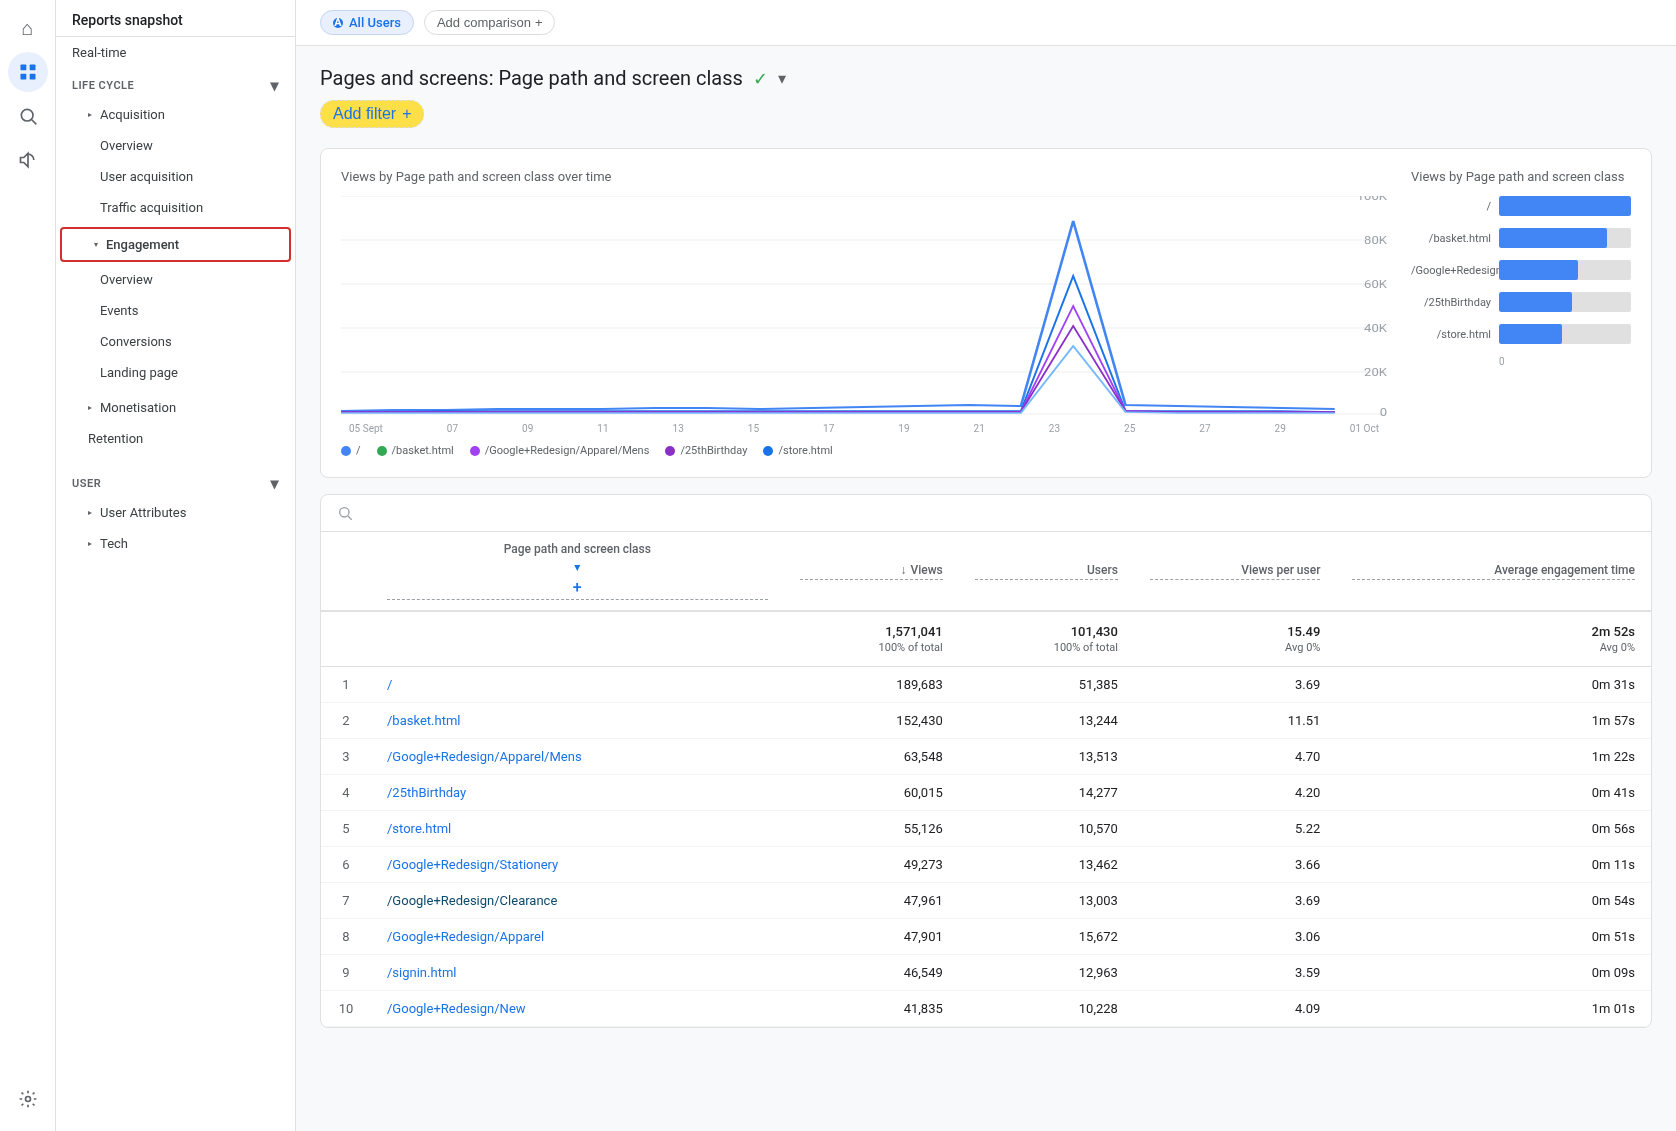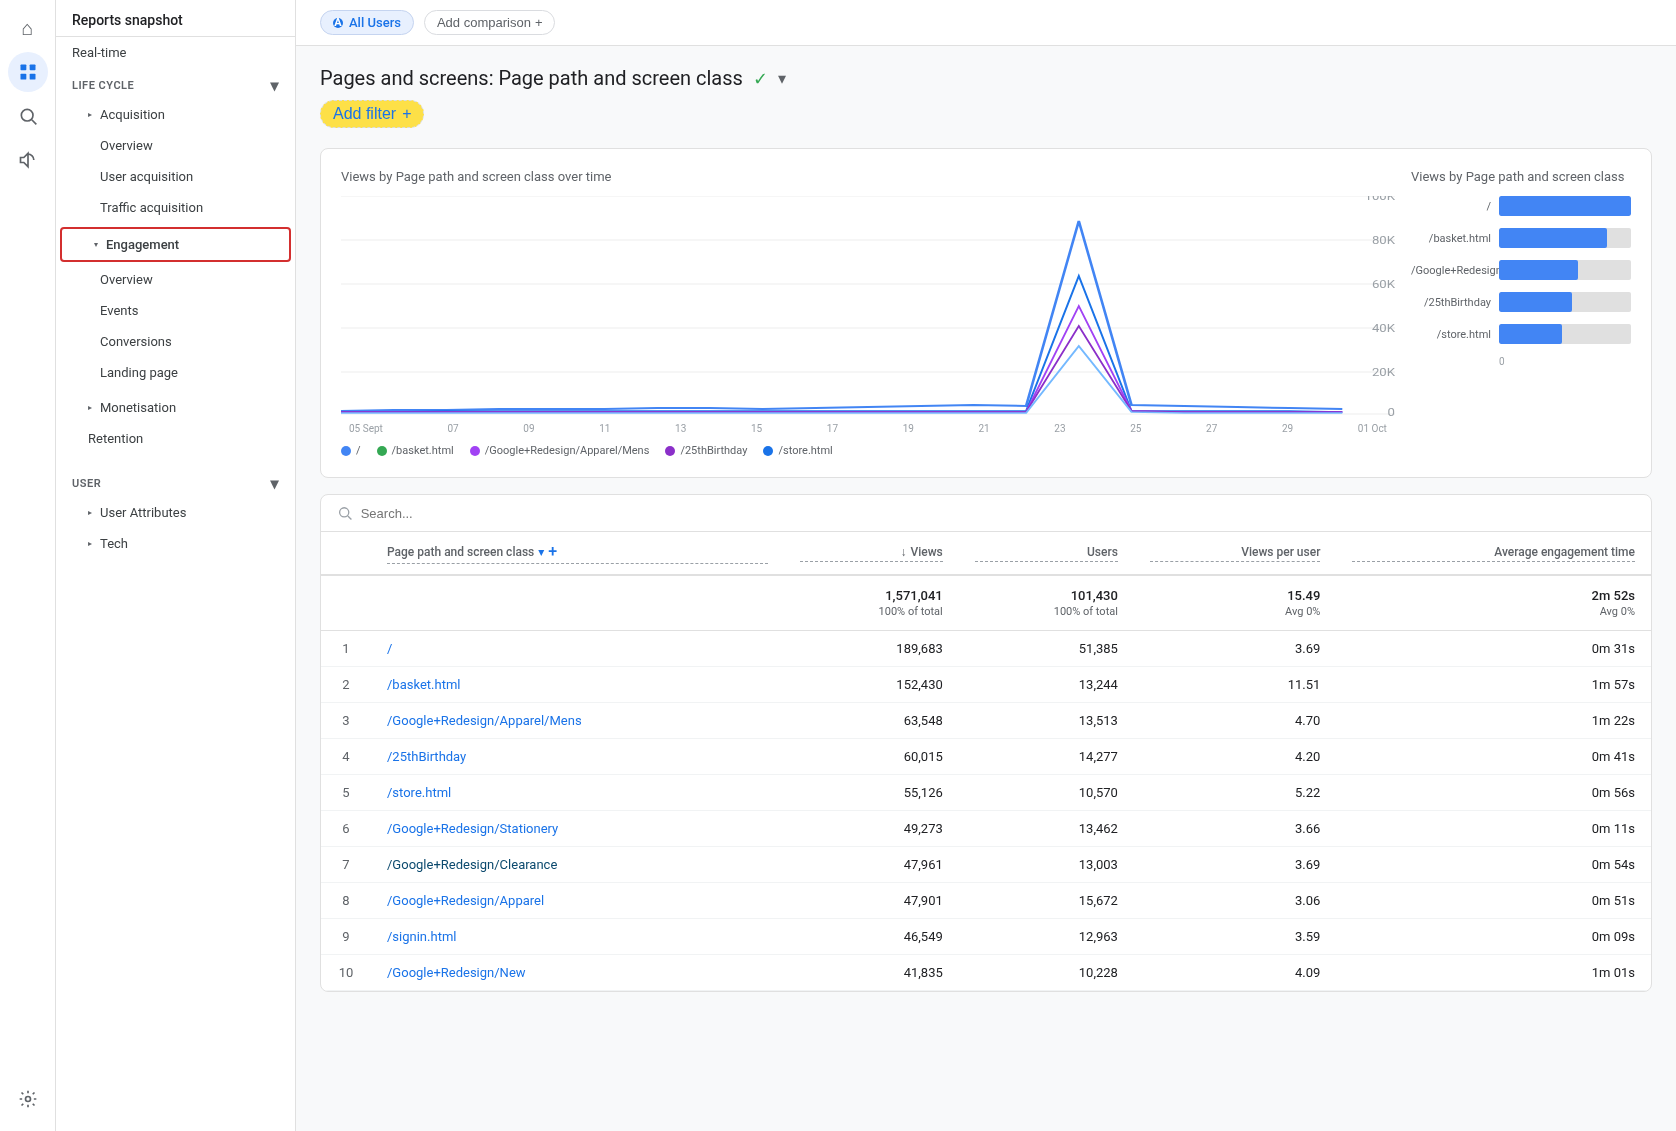--- a/index.html
+++ b/index.html
@@ -186,21 +186,21 @@
     }
 
     
     .chart-container {
       background: #fff;
       border: 1px solid #e0e0e0;
       border-radius: 8px;
       padding: 20px;
       margin-bottom: 16px;
       display: flex;
-      gap: 16px;
+      gap: 24px;
     }
     .chart-left { flex: 1; }
     .chart-right { width: 220px; flex-shrink: 0; }
     .chart-title {
       font-size: 13px;
       color: #5f6368;
       margin-bottom: 12px;
     }
 
     
@@ -286,21 +286,21 @@
       text-align: right;
       font-weight: 500;
       color: #5f6368;
       border-bottom: 2px solid #e0e0e0;
       white-space: nowrap;
       font-size: 12px;
     }
     thead th:first-child { text-align: left; }
     thead th:nth-child(2) { text-align: left; }
     .th-inner { display: flex; align-items: center; justify-content: flex-end; gap: 4px; border-bottom: 1px dashed #9aa0a6; padding-bottom: 2px; }
-    .th-inner.left { justify-content: flex-start; }
+    .th-inner.left { justify-content: flex-start; flex-direction: column; }
 
     tbody tr { border-bottom: 1px solid #f1f3f4; }
     tbody td {
       padding: 10px 16px;
       text-align: right;
       color: #202124;
     }
     tbody td:first-child { text-align: center; color: #5f6368; width: 50px; }
     tbody td:nth-child(2) { text-align: left; }
 
@@ -551,21 +551,20 @@
 
     </div>
 
     <div class="table-container">
 
       <div class="search-row">
         <svg width="16" height="16" viewBox="0 0 24 24" fill="none" stroke="#9aa0a6" stroke-width="2">
             <circle cx="11" cy="11" r="7"></circle>
             <line x1="16.5" y1="16.5" x2="22" y2="22"></line>
           </svg>
-        <input class="search-input" type="text" placeholder="Search..." style="">
       </div>
 
       <table>
         <thead>
           <tr>
             <th></th>
             <th>
               <div class="th-inner left">
                 <span>Page path and screen class</span>
                 <span style="color:#1a73e8;cursor:pointer;">▾</span>

